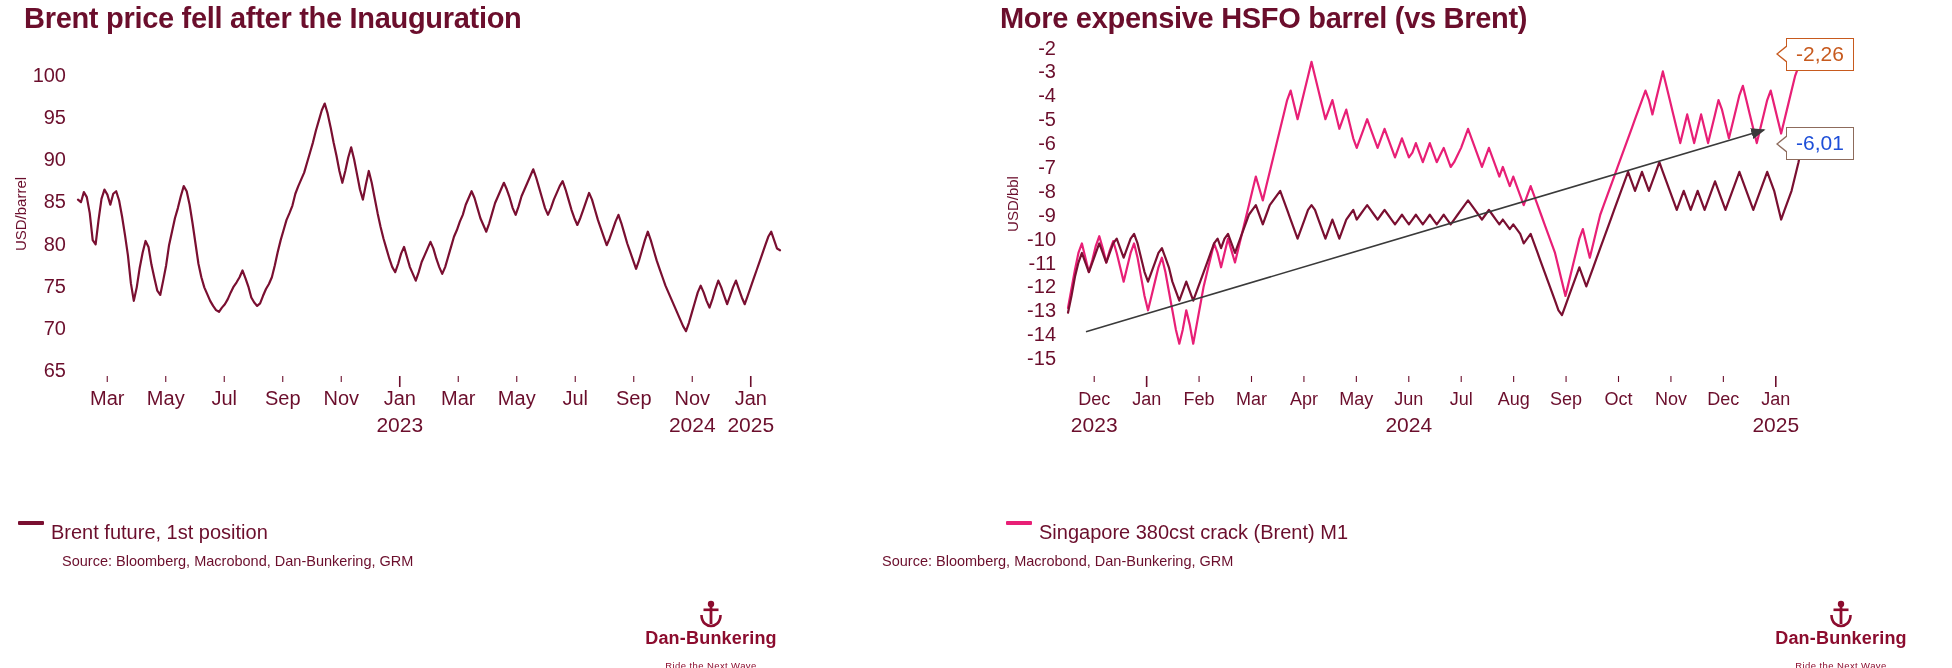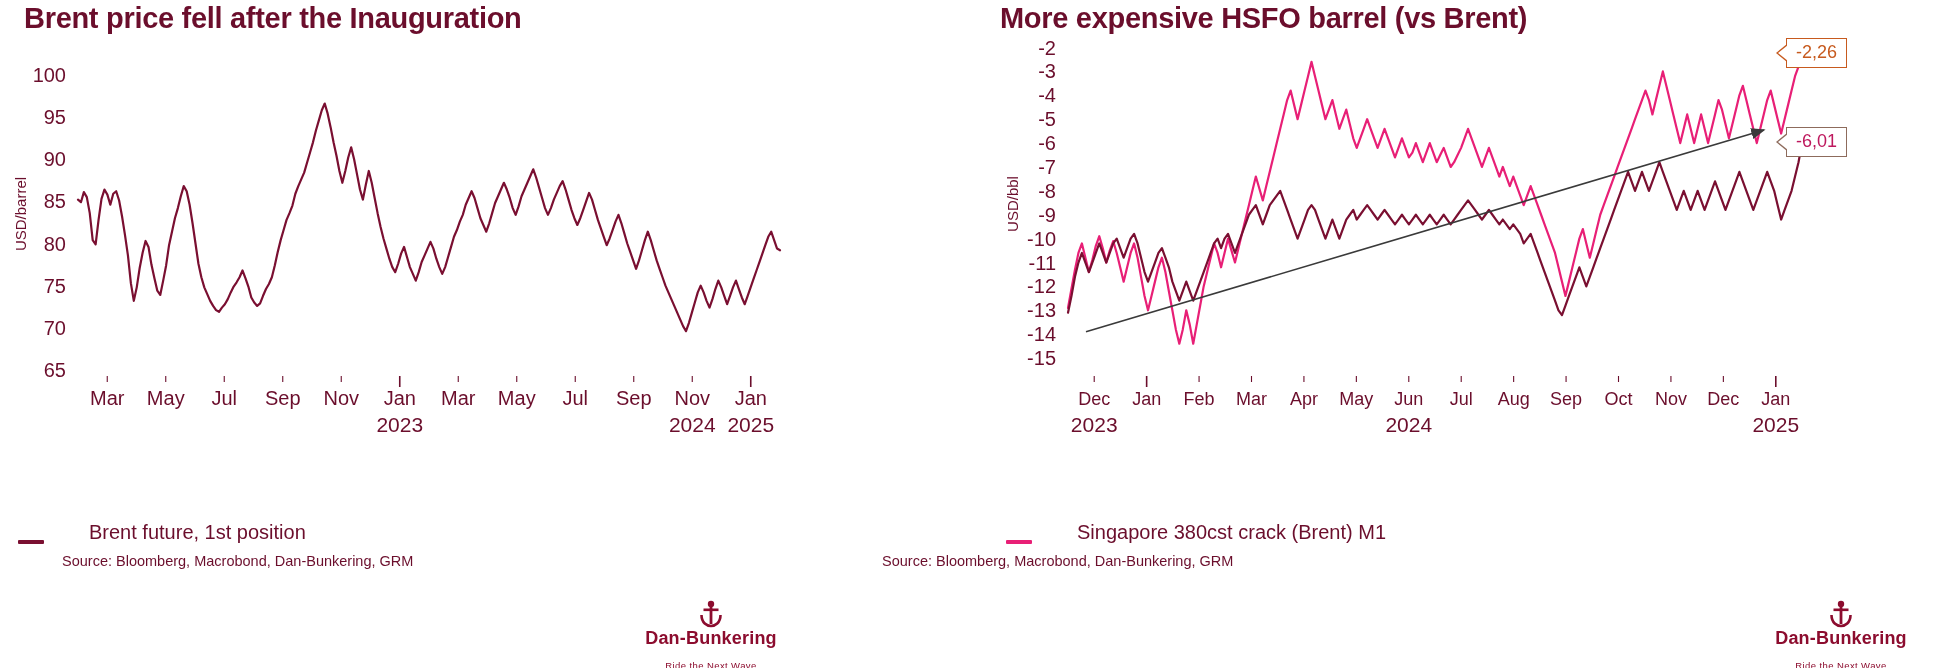--- a/index.html
+++ b/index.html
@@ -16,33 +16,33 @@
   .plot-wrap{position:absolute;left:0;top:0;width:976px;height:668px;}
   svg{display:block;}
   .axis-title{
     font-size:15px;fill:#6b0e2c;font-family:"Liberation Sans",sans-serif;
   }
   .tick-label{font-size:20px;fill:#6b0e2c;font-family:"Liberation Sans",sans-serif;}
   .month-label{font-size:20px;fill:#6b0e2c;font-family:"Liberation Sans",sans-serif;}
   .month-label-sm{font-size:18px;fill:#6b0e2c;font-family:"Liberation Sans",sans-serif;}
   .year-label{font-size:21px;fill:#6b0e2c;font-family:"Liberation Sans",sans-serif;}
   .legend-row{position:absolute;display:flex;align-items:center;}
-  .legend-item{display:flex;align-items:flex-end;margin-right:26px;gap:38px;}
+  .legend-item{display:flex;align-items:flex-start;margin-right:26px;}
   .legend-dash{display:inline-block;width:26px;height:4px;border-radius:1px;margin-right:7px;}
   .legend-text{font-size:20px;color:#6b0e2c;white-space:nowrap;}
   .source{
     position:absolute;font-size:14.5px;color:#6b0e2c;white-space:nowrap;margin-left:36px;
   }
   .logo{position:absolute;width:150px;text-align:center;}
   .logo-mark{display:block;margin:0 auto 1px auto;}
   .logo-name{font-size:18px;font-weight:bold;color:#8c0c2e;letter-spacing:.2px;line-height:1;}
   .logo-tag{font-size:9.5px;color:#8c0c2e;letter-spacing:.4px;margin-top:14px;line-height:1;}
   .callout{
     position:absolute;border:1.4px solid; background:#ffffff;
-    font-size:18px;padding:3px 9px 4px 9px;white-space:nowrap;
+    font-size:21px;padding:3px 9px 4px 9px;white-space:nowrap;
     display:flex;align-items:center;justify-content:center;
   }
   .callout .nub{
     position:absolute;left:-11px;top:50%;margin-top:-9px;
     width:0;height:0;border-top:9px solid transparent;border-bottom:9px solid transparent;
   }
   .callout .nub-in{
     position:absolute;left:-9px;top:50%;margin-top:-8px;
     width:0;height:0;border-top:8px solid transparent;border-bottom:8px solid transparent;
     border-right:10px solid #ffffff;
@@ -180,21 +180,21 @@
           <line x1="110" y1="331.7841726618705" x2="788" y2="129.9568345323741" stroke="#3a3a3a" stroke-width="1.6" marker-end="url(#arrowhead)"></line>
         </svg>
     </div>
 
     <div class="callout" id="callout0" style="left: 810px; top: 37.764px; border-color: rgb(199, 90, 30); color: rgb(199, 90, 30);">
       <span class="nub" style="border-right:11px solid #c75a1e;"></span>
       <span class="nub-in"></span>
       <span>-2,26</span>
     </div>
 
-    <div class="callout" id="callout1" style="left: 810px; top: 127.332px; border-color: rgb(141, 107, 92); color: #be185d;">
+    <div class="callout" id="callout1" style="left: 810px; top: 127.332px; border-color: rgb(141, 107, 92); color: #1d4ed8;">
       <span class="nub" style="border-right:11px solid #8d6b5c;"></span>
       <span class="nub-in"></span>
       <span>-6,01</span>
     </div>
 
     <div class="legend-row" style="left:30px;top:521px;">
       <div class="legend-item">
         <span class="legend-dash" style="background:#e81f76"></span>
         <span class="legend-text">Singapore 380cst crack (Brent) M1</span>
       </div>

